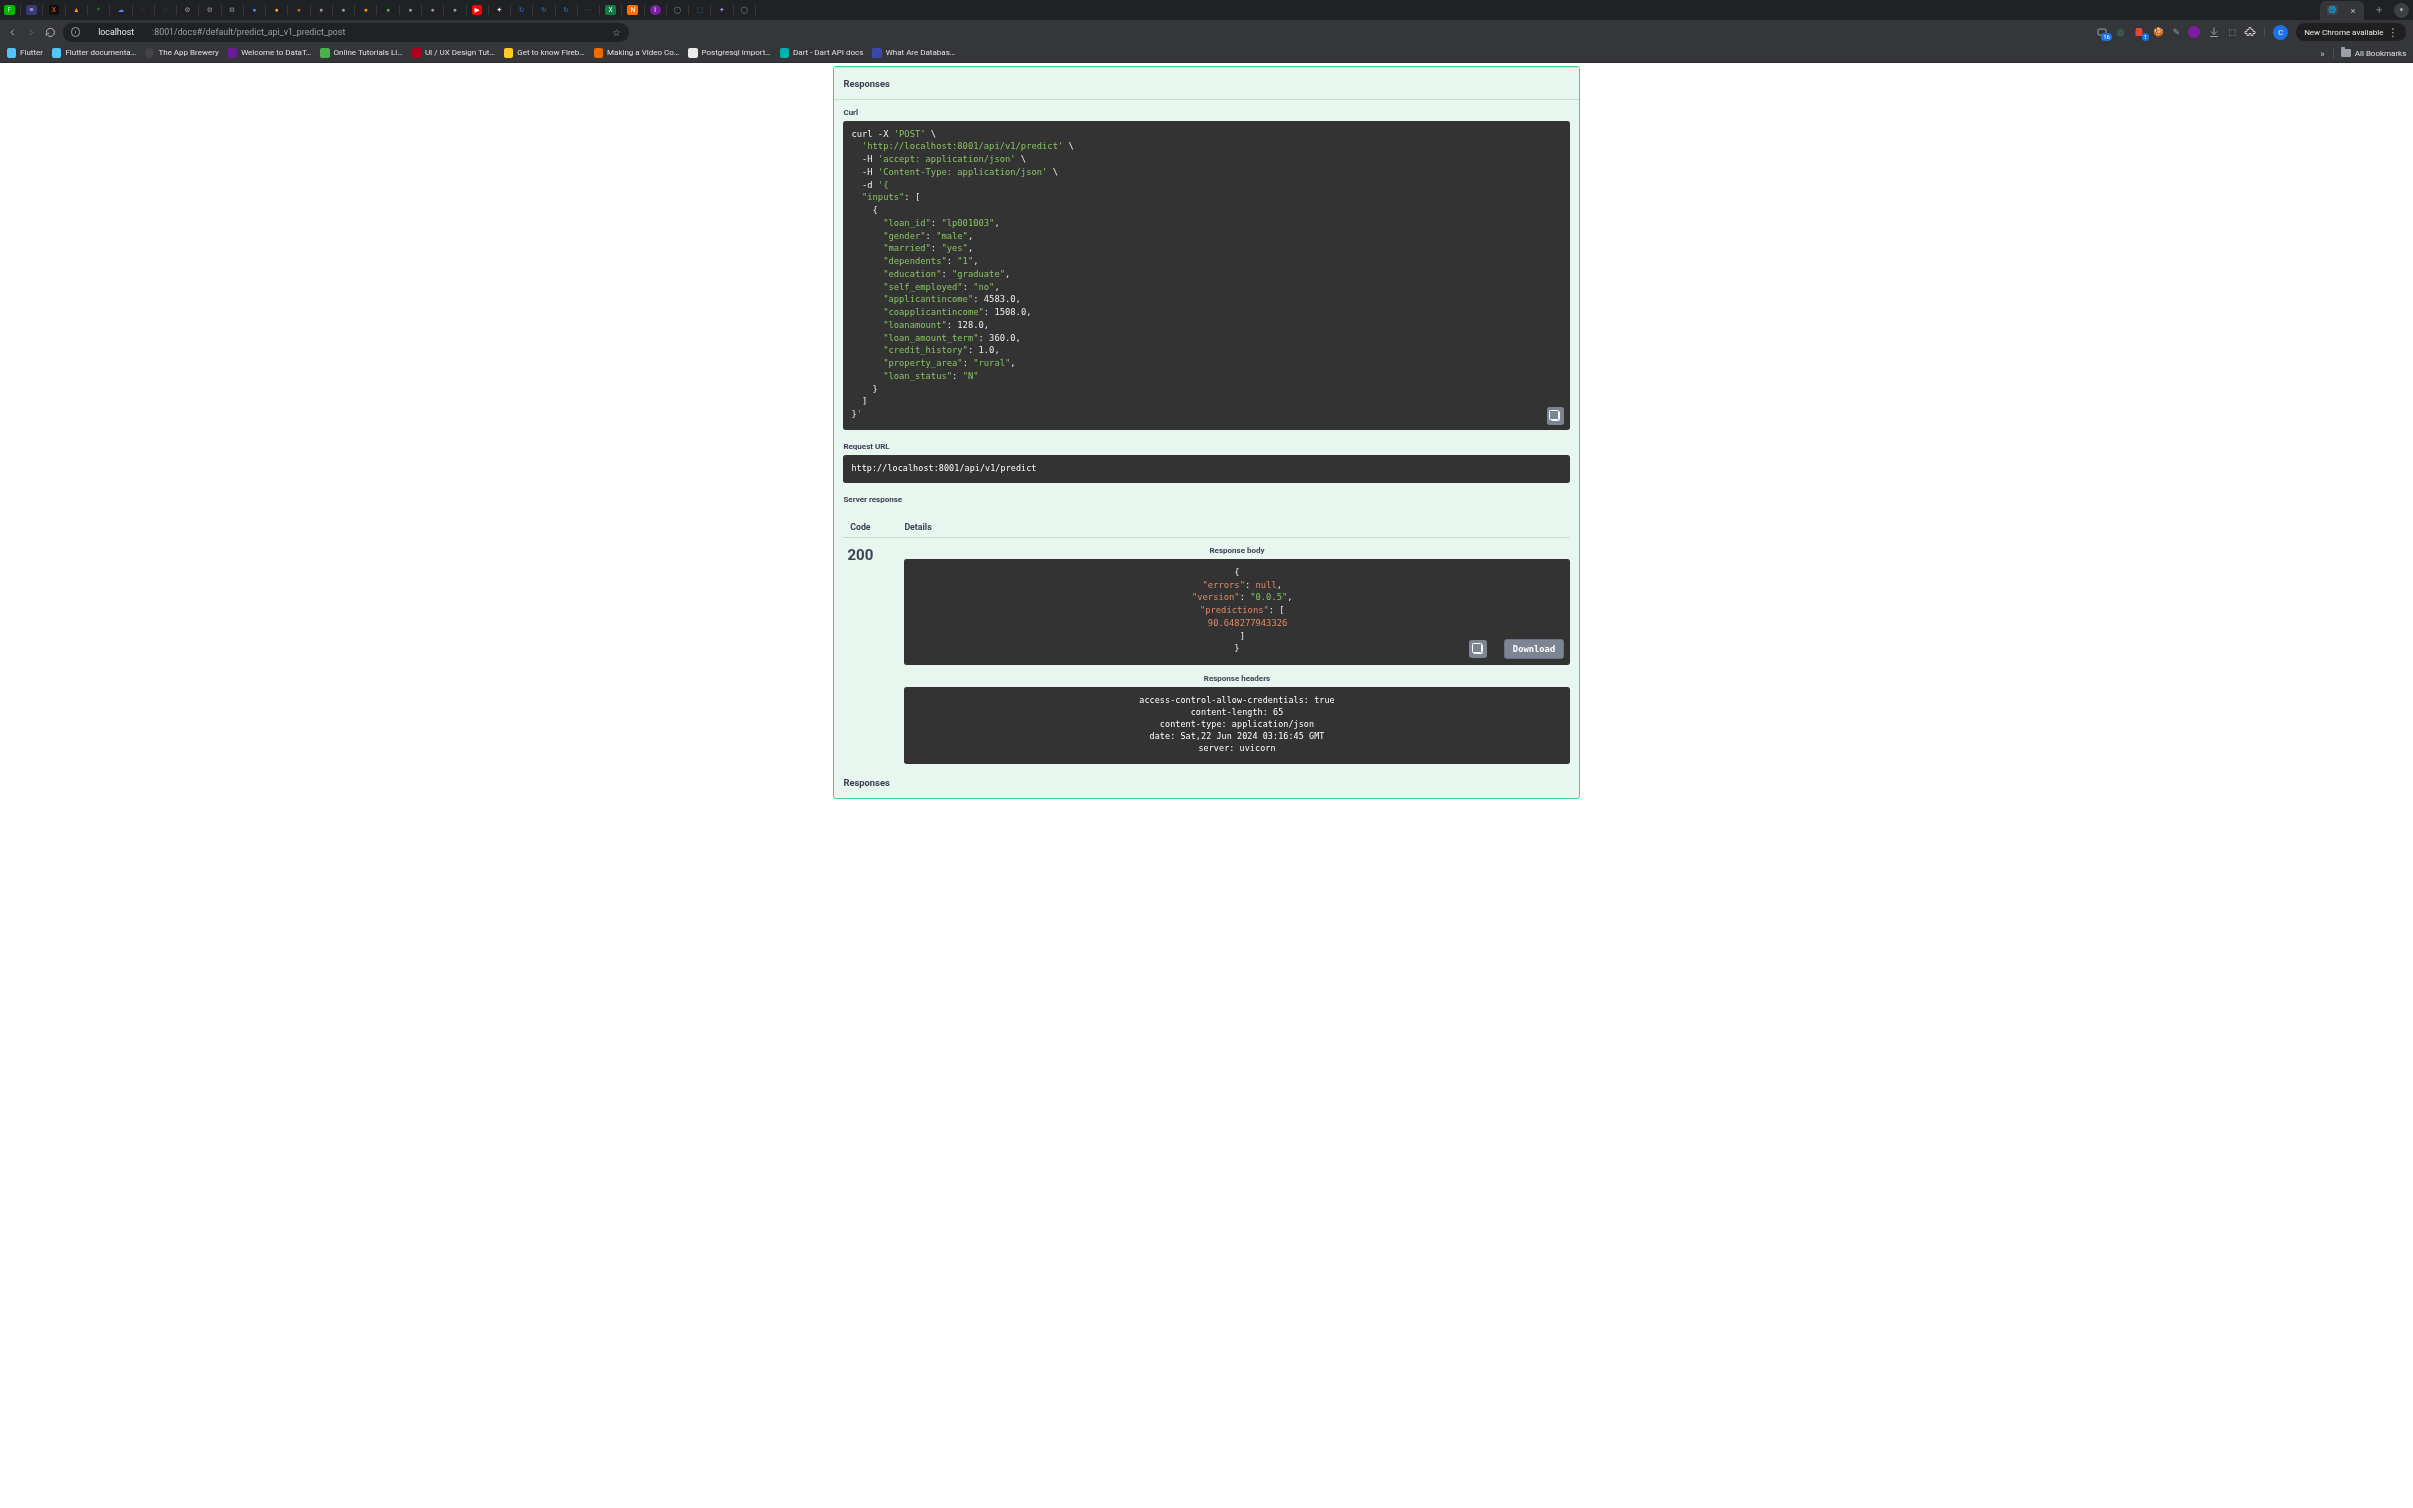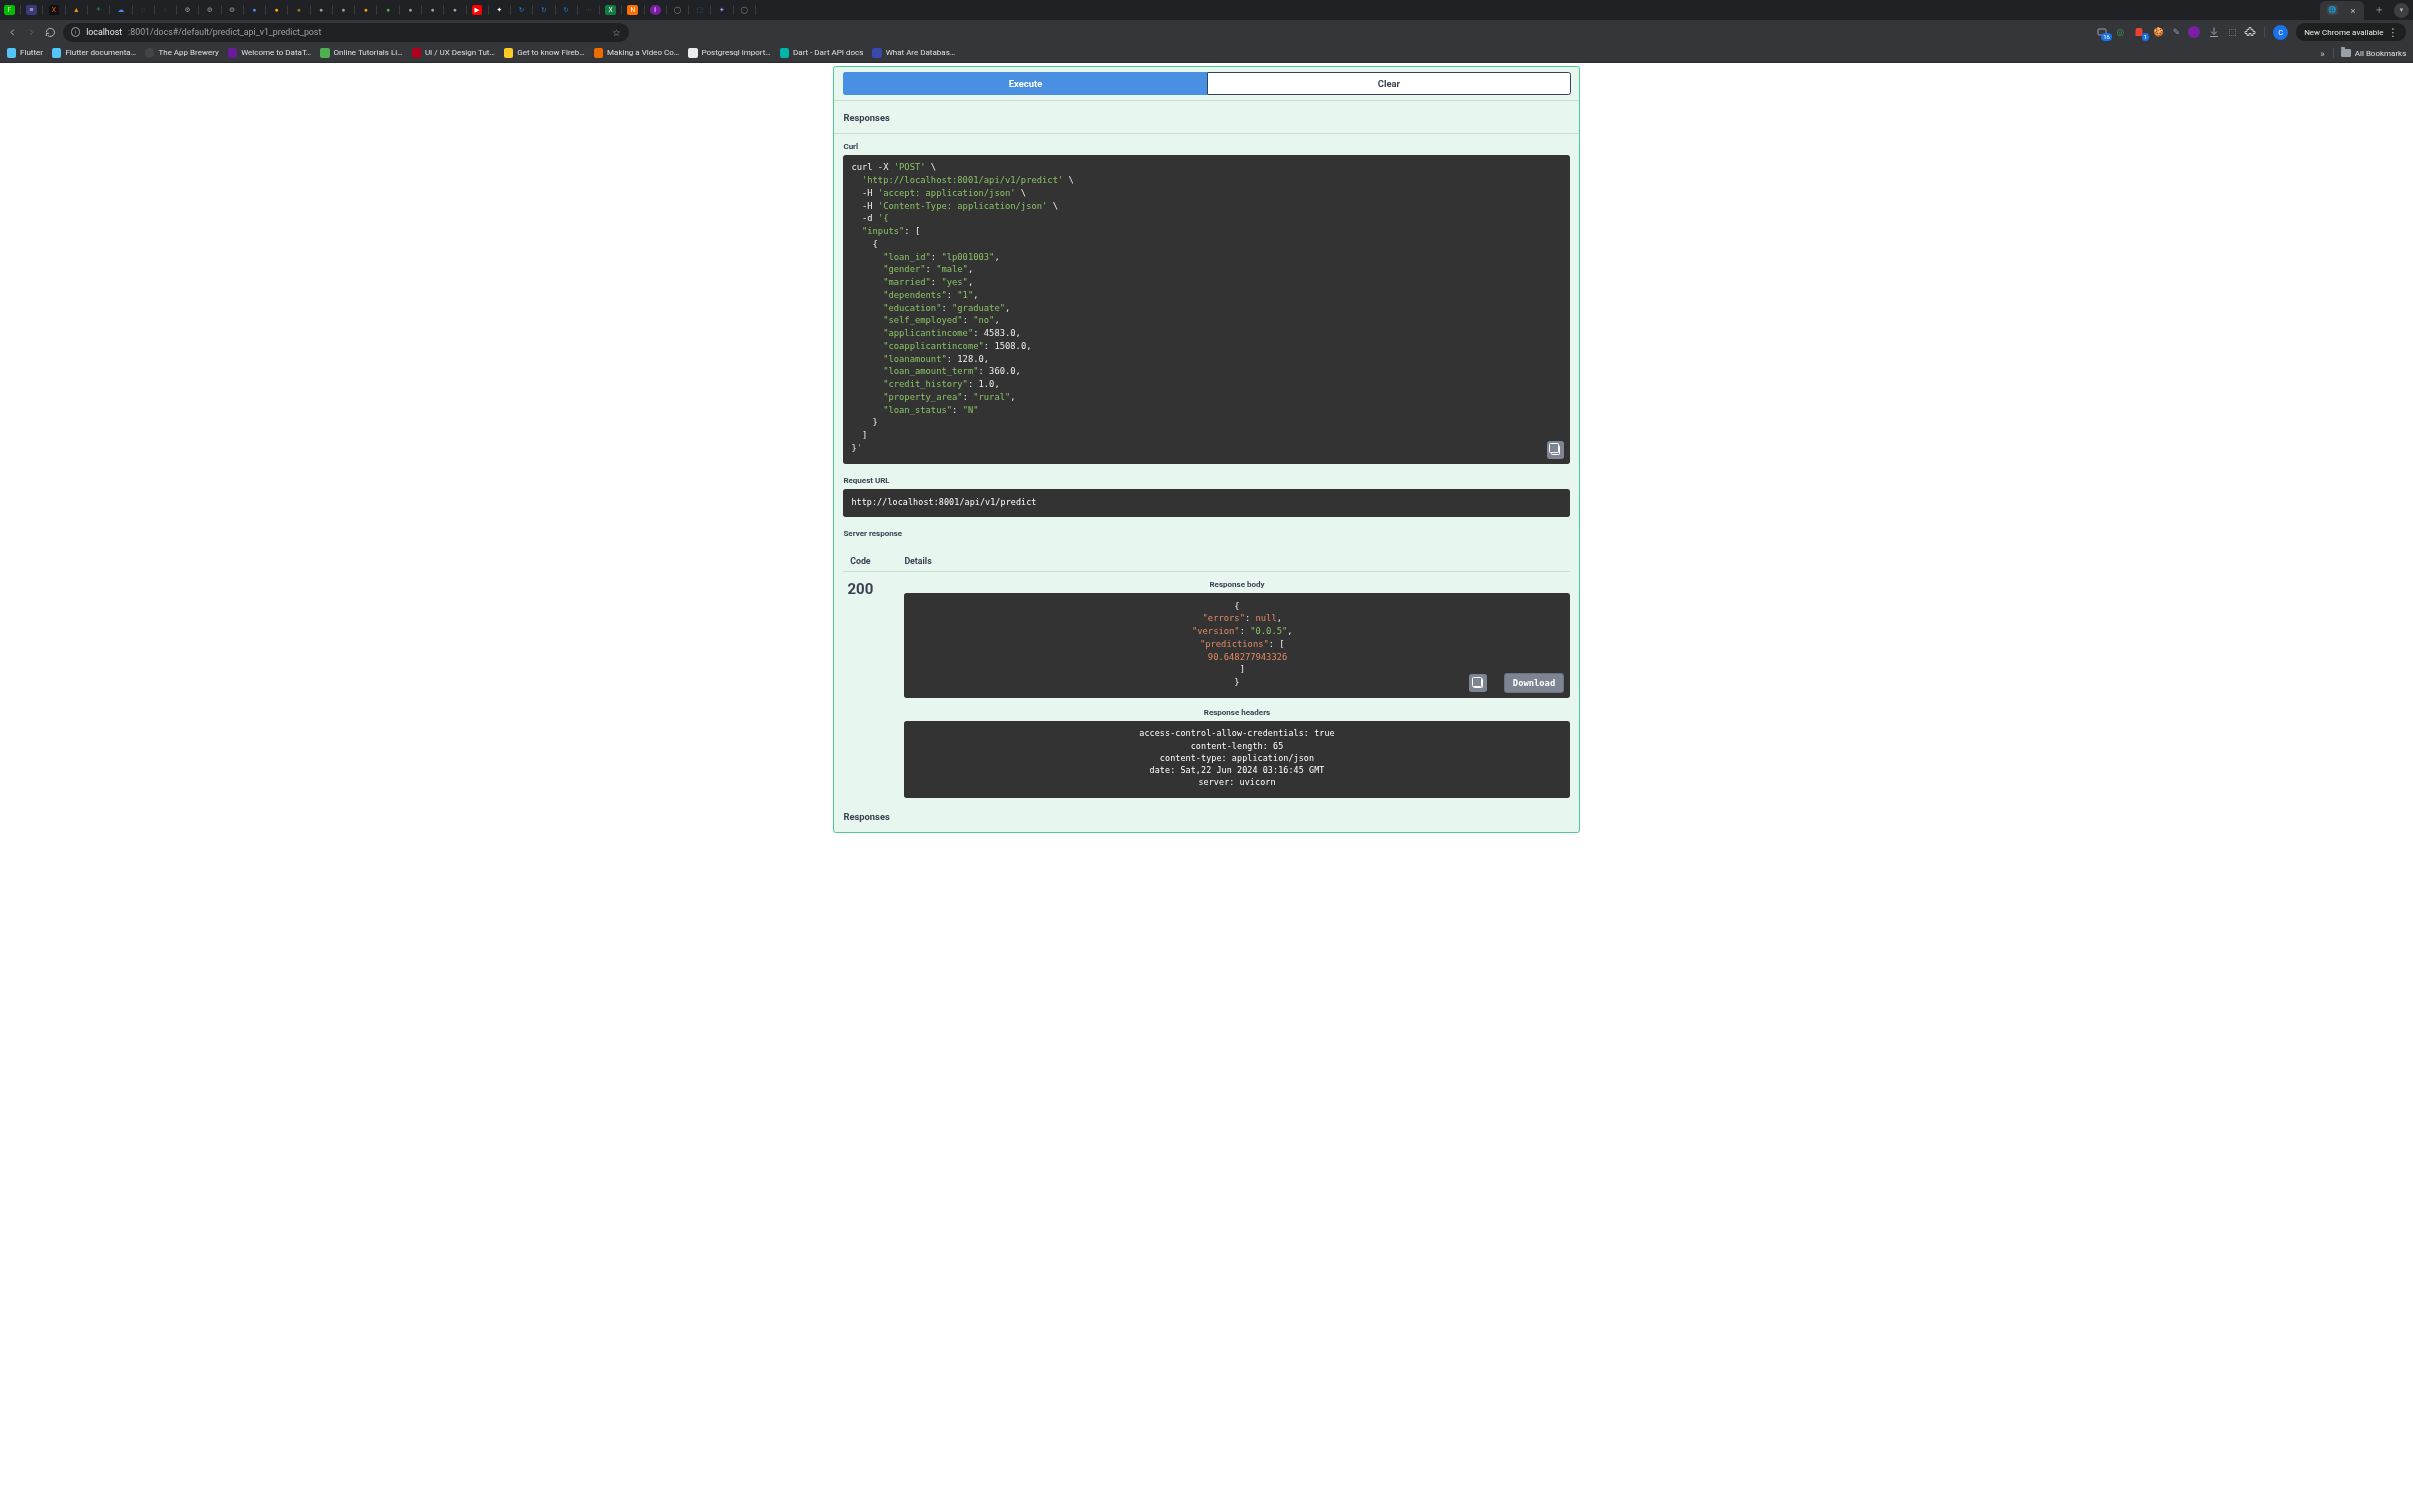--- a/index.html
+++ b/index.html
@@ -41,21 +41,21 @@
   
   .addr-bar {
     height:24px; background:#35363a;
     display:flex; align-items:center; gap:6.7px; padding:0 6.7px;
   }
   .nav-btn { width:12px;height:12px; color:#c7c7c7; display:flex;align-items:center;justify-content:center;font-size:10.8px;}
   .nav-btn.disabled { color:#6f6f6f; }
   .omnibox {
     flex:0 1 566px;
     height:19px; background:#202124; border-radius:9.4px;
-    display:flex; align-items:center; gap:6px; padding:0 8px; color:#bdbdbd;
+    display:flex; align-items:center; gap:18px; padding:0 8px; color:#bdbdbd;
     font-size:8.8px;
   }
   .omnibox .info-icon { width:9.4px;height:9.4px;border:1px solid #9aa0a6;border-radius:50%;display:flex;align-items:center;justify-content:center;font-size:6px;color:#9aa0a6;}
   .omnibox .host { color:#e8eaed; }
   .omnibox .path { color:#9aa0a6; }
   .omnibox .star { margin-left:auto; color:#9aa0a6; font-size:9.4px;}
   .addr-right { margin-left:auto; display:flex; align-items:center; gap:8px;}
   .pill {
     height:17.5px; background:#1f1f1f; color:#e8eaed; border-radius:8.8px;
     display:flex; align-items:center; padding:0 8px; font-size:8px; gap:4px;
@@ -340,24 +340,20 @@
       <span class="ficon"></span>
       <span>All Bookmarks</span>
     </span>
   </div>
 </div>
 
 <div class="viewport">
   <div class="swagger">
     <div class="opblock">
 
-      <div class="btn-row">
-        <div class="execute-btn">Execute</div>
-        <div class="clear-btn">Clear</div>
-      </div>
 
       <div class="section-title first">Responses</div>
 
       <div class="sub">
         <div class="sublabel">Curl</div>
         <div class="code-dark">
           <pre id="curl-pre" class="mono" style="margin:0"><span class="w">curl -X </span><span class="g">'POST'</span><span class="w"> \
   </span><span class="g">'http://localhost:8001/api/v1/predict'</span><span class="w"> \
   -H </span><span class="g">'accept: application/json'</span><span class="w"> \
   -H </span><span class="g">'Content-Type: application/json'</span><span class="w"> \

